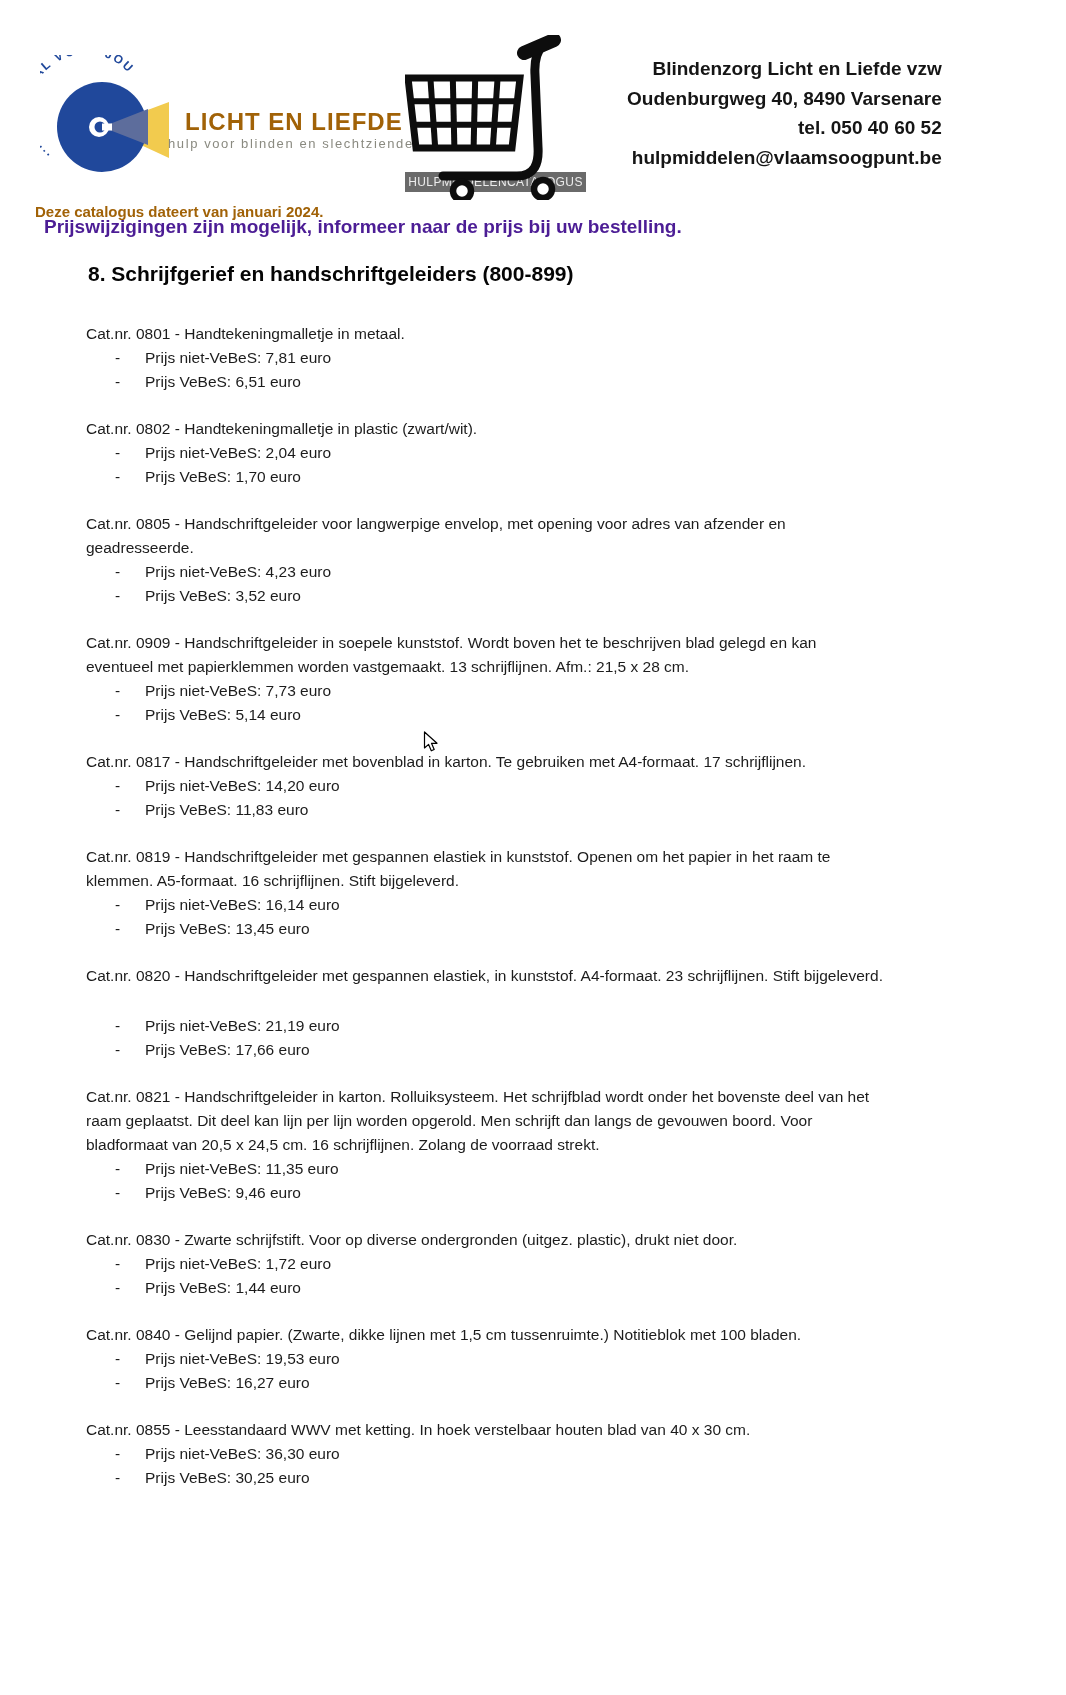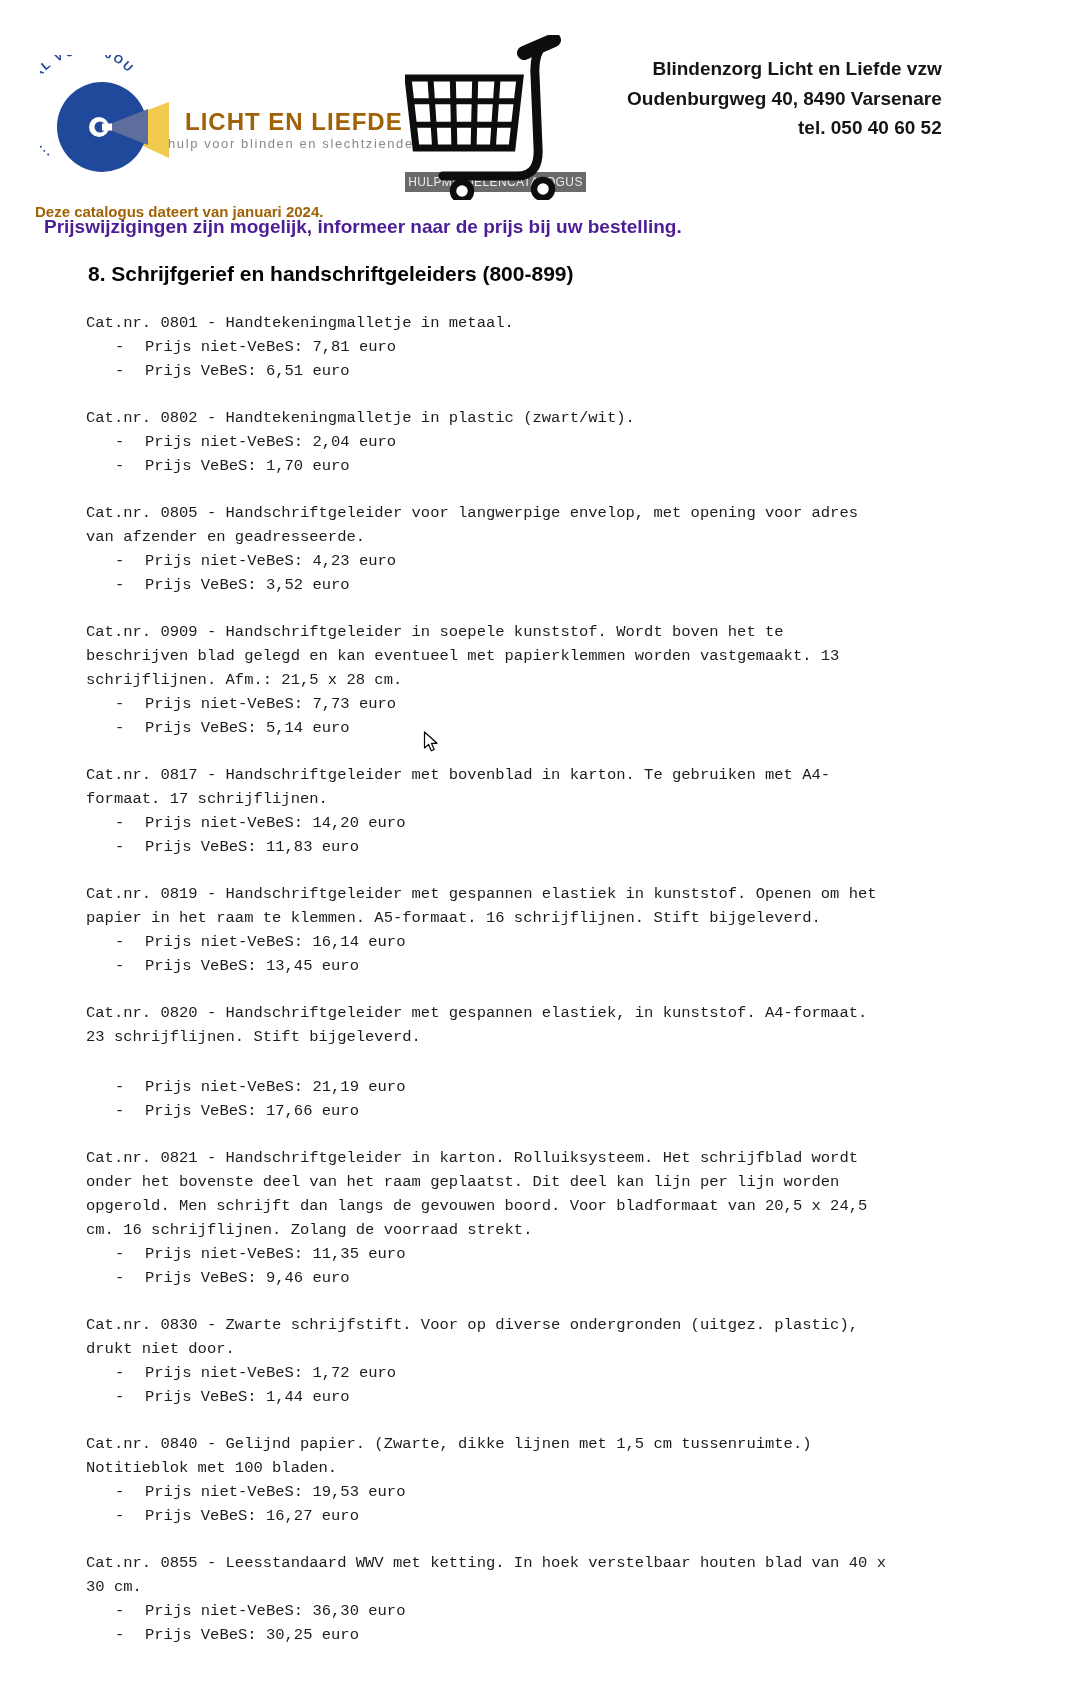--- a/index.html
+++ b/index.html
@@ -45,21 +45,21 @@
   .intro-notice{
     position:absolute;left:44px;top:216px;
     font-size:19px;font-weight:bold;color:#4c1d95;white-space:nowrap;
   }
   
   .section-title{
     position:absolute;left:88px;top:262px;
     font-size:21px;font-weight:bold;color:#050505;white-space:nowrap;
   }
   
-  .items{position:absolute;left:86px;top:311px;width:840px;font-family:Liberation Mono, monospace;}
+  .items{position:absolute;left:86px;top:322px;width:840px;}
   .item{margin-bottom:23px;}
   .item-title{
     font-size:15.5px;line-height:24px;color:#1c1c1c;max-width:800px;
   }
   .price-lines{margin-top:0;}
   .price-lines.gap-top{margin-top:26px;}
   .price-line{
     display:flex;padding-left:29px;
     font-size:15.5px;line-height:24px;color:#1c1c1c;
   }
@@ -106,20 +106,21 @@
 
     <circle cx="57" cy="156" r="9" fill="#ffffff" stroke="#0d0d0d" stroke-width="6.5"></circle>
     <circle cx="138" cy="154" r="9" fill="#ffffff" stroke="#0d0d0d" stroke-width="6.5"></circle>
   </svg>
   <div class="cart-banner">HULPMIDDELENCATALOGUS</div>
 
   <div class="contact">
     <div>Blindenzorg Licht en Liefde vzw</div>
     <div>Oudenburgweg 40, 8490 Varsenare</div>
     <div>tel. 050 40 60 52</div>
+    <div>hulpmiddelen@vlaamsoogpunt.be</div>
   </div>
 
   <div class="intro-date">Deze catalogus dateert van januari 2024.</div>
   <div class="intro-notice">Prijswijzigingen zijn mogelijk, informeer naar de prijs bij uw bestelling.</div>
 
   <div class="section-title">8. Schrijfgerief en handschriftgeleiders (800-899)</div>
 
   <div class="items">
   <div class="item">
     <div class="item-title">Cat.nr. 0801 - Handtekeningmalletje in metaal.</div>

